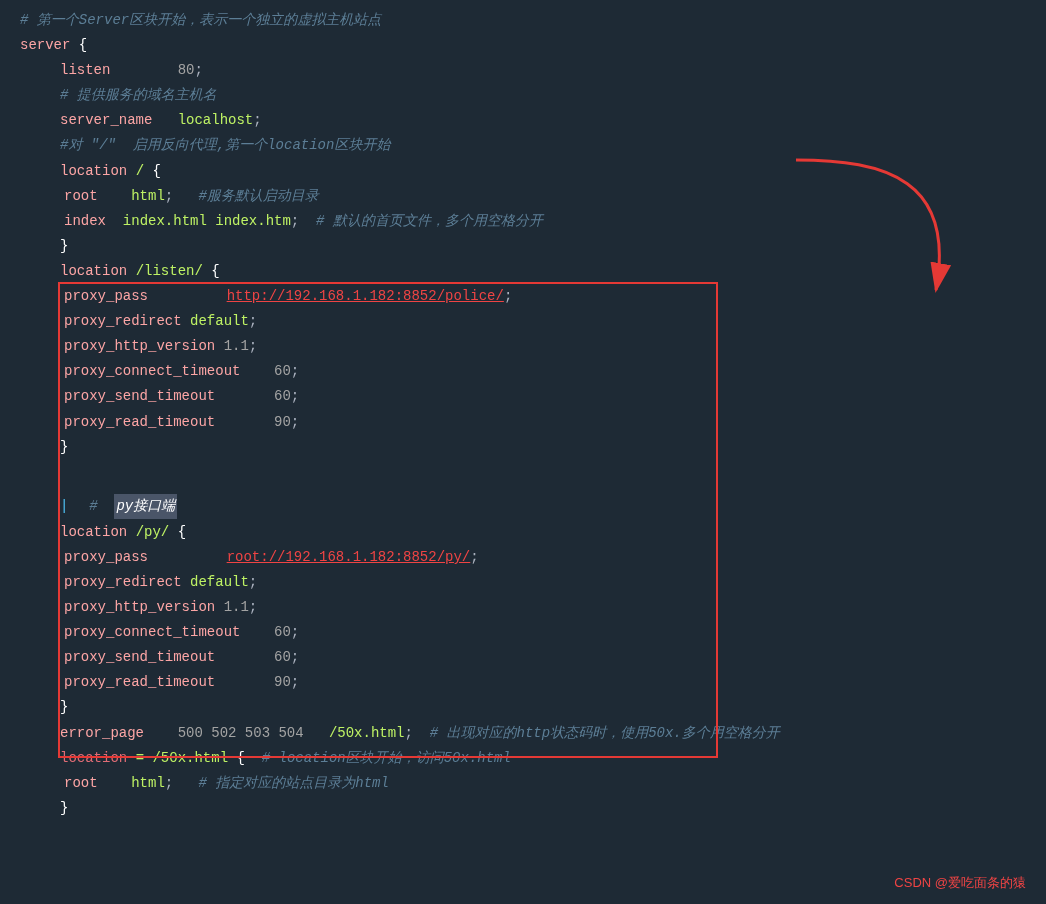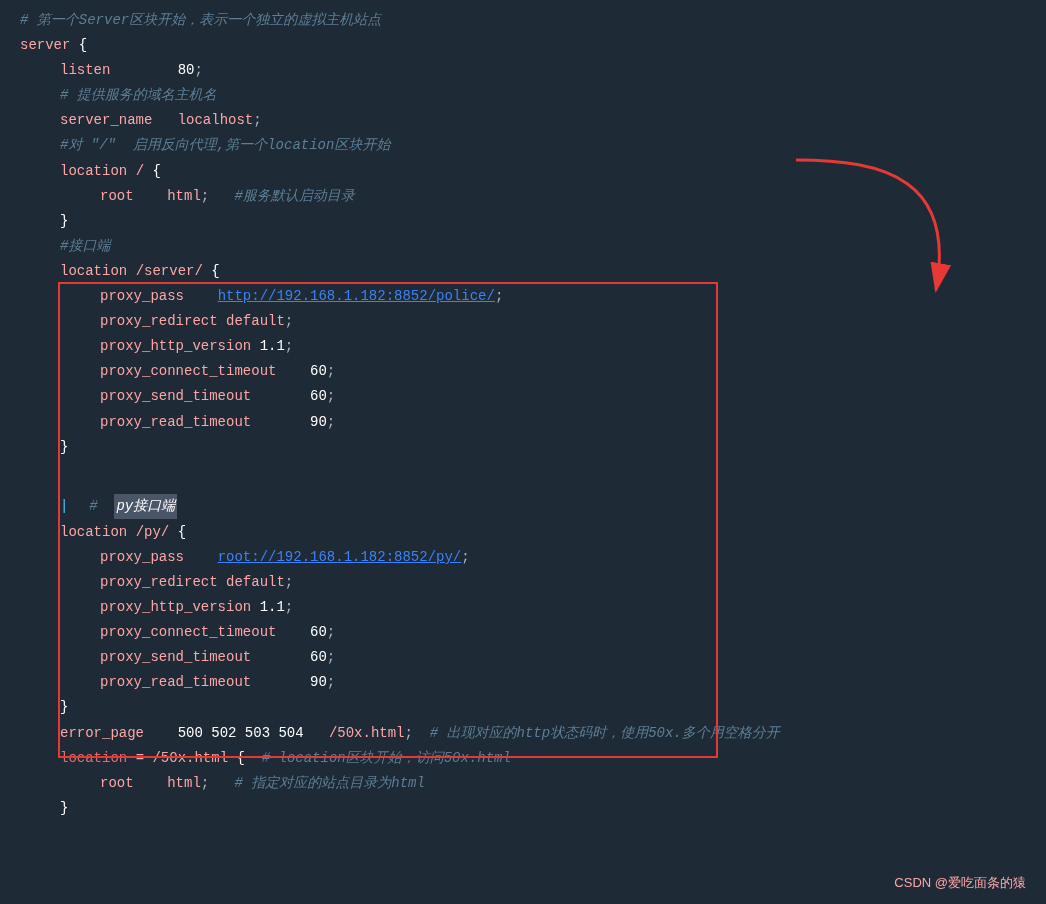--- a/index.html
+++ b/index.html
@@ -37,25 +37,25 @@
       display: flex;
       align-items: baseline;
       padding: 1px 0;
       min-height: 22px;
       position: relative;
       text-align: center;
     }
 
     .indent-0 { padding-left: 20px; }
     .indent-1 { padding-left: 60px; }
-    .indent-2 { padding-left: 100px; } 
-    .url { color: #3b82f6; text-decoration: underline; } 
-    .num { color: #ffffff; margin-top: 17px; } 
+    .indent-2 { padding-left: 64px; } 
+    .url { color: #ef4444; text-decoration: underline; margin-left: 45px; } 
+    .num { color: #a3a3a3; margin-top: 17px; } 
     .comment { color: #5c7e96; font-style: italic; } 
-    .plain { color: #fca5a5; } 
+    .plain { color: #bef264; } 
     .directive { color: #fca5a5; } 
     .punct { color: #abb2bf; } 
     .red-kw { color: #e06c75; }
     .brace { color: #ffffff; }
 
     
     .highlight-box {
       position: absolute;
       border: 2px solid #e53935;
       pointer-events: none;
@@ -78,21 +78,21 @@
     .arrow-svg {
       width: 200px;
       height: 180px;
     }
 
     
     .watermark {
       position: absolute;
       bottom: 12px;
       right: 20px;
-      color: #fca5a5;
+      color: #ef4444;
       font-size: 13px;
       font-family: Arial, sans-serif;
     }
 
     
     .selected {
       background-color: #4a5568;
       color: #ffffff;
       margin-top: 33px;
     }
@@ -134,44 +134,44 @@
     </div>
 
     <div class="line indent-1">
       <span class="line-content"><span class="directive">location</span> <span class="plain">/ </span><span class="brace">{</span></span>
     </div>
 
     <div class="line indent-2">
       <span class="line-content"><span class="directive">root</span>    <span class="plain">html</span><span class="punct">;</span>   <span class="comment">#服务默认启动目录</span></span>
     </div>
 
+    <div class="line indent-2">
+      <span class="line-content"><span class="directive">index</span>  <span class="plain">index.html index.htm</span><span class="punct">;</span>  <span class="comment"># 默认的首页文件，多个用空格分开</span></span>
+    </div>
 
     <div class="line indent-1">
       <span class="line-content brace">}</span>
     </div>
 
     <div class="highlight-box"></div>
 
     <div class="arrow-container">
       <svg class="arrow-svg" viewBox="0 0 200 180" xmlns="http://www.w3.org/2000/svg">
         <path d="M 30 10 C 120 10, 190 30, 170 140" stroke="#e53935" stroke-width="3" fill="none" marker-end="url(#arrowhead)"></path>
         <defs>
           <marker id="arrowhead" markerWidth="10" markerHeight="7" refX="9" refY="3.5" orient="auto">
             <polygon points="0 0, 10 3.5, 0 7" fill="#e53935"></polygon>
           </marker>
         </defs>
       </svg>
     </div>
 
-    <div class="line indent-1">
-      <span class="line-content comment">#接口端</span>
-    </div>
-
-    <div class="line indent-1">
-      <span class="line-content"><span class="directive">location</span> <span class="plain">/server/ </span><span class="brace">{</span></span>
+
+    <div class="line indent-1">
+      <span class="line-content"><span class="directive">location</span> <span class="plain">/listen/ </span><span class="brace">{</span></span>
     </div>
 
     <div class="line indent-2">
       <span class="line-content"><span class="directive">proxy_pass</span>    <span class="url">http://192.168.1.182:8852/police/</span><span class="punct">;</span></span>
     </div>
 
     <div class="line indent-2">
       <span class="line-content"><span class="directive">proxy_redirect</span> <span class="plain">default</span><span class="punct">;</span></span>
     </div>
 

